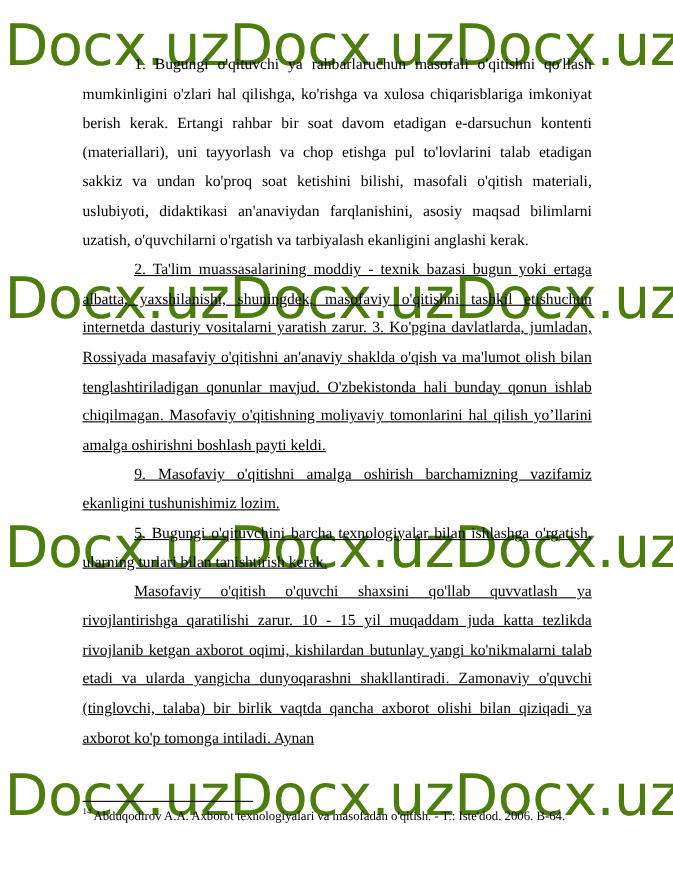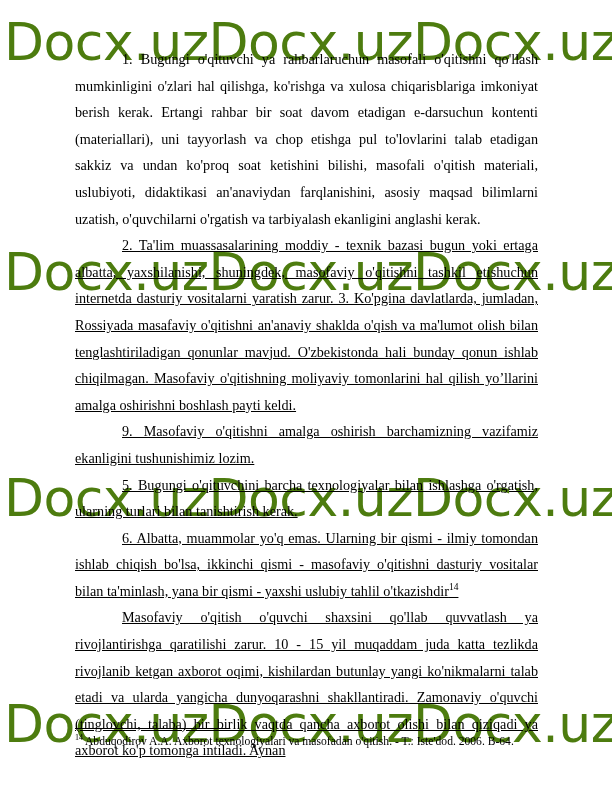--- a/index.html
+++ b/index.html
@@ -143,21 +143,20 @@
   <div id="body-text">
 
     <p class="para">1. Bugungi o'qituvchi ya rahbarlaruchun masofali o'qitishni qo'llash mumkinligini o'zlari hal qilishga, ko'rishga va xulosa chiqarisblariga imkoniyat berish kerak. Ertangi rahbar bir soat davom etadigan e-darsuchun kontenti (materiallari), uni tayyorlash va chop etishga pul to'lovlarini talab etadigan sakkiz va undan ko'proq soat ketishini bilishi, masofali o'qitish materiali, uslubiyoti, didaktikasi an'anaviydan farqlanishini, asosiy maqsad bilimlarni uzatish, o'quvchilarni o'rgatish va tarbiyalash ekanligini anglashi kerak.</p>
 
     <p class="para">2. Ta'lim muassasalarining moddiy - texnik bazasi bugun yoki ertaga albatta, yaxshilanishi, shuningdek, masofaviy o'qitishni tashkil etishuchun internetda dasturiy vositalarni yaratish zarur. 3. Ko'pgina davlatlarda, jumladan, Rossiyada masafaviy o'qitishni an'anaviy shaklda o'qish  va ma'lumot olish bilan tenglashtiriladigan qonunlar mavjud. O'zbekistonda hali bunday qonun ishlab chiqilmagan. Masofaviy o'qitishning moliyaviy tomonlarini hal qilish yo’llarini amalga oshirishni boshlash payti keldi.</p>
 
     <p class="para">9. Masofaviy o'qitishni amalga oshirish barchamizning vazifamiz ekanligini tushunishimiz lozim.</p>
 
     <p class="para">5. Bugungi o'qituvchini barcha texnologiyalar bilan ishlashga o'rgatish, ularning turlari bilan tanishtirish kerak.</p>
 
-    <p class="para"><span>6. Albatta, muammolar yo'q emas. Ularning bir qismi - ilmiy tomondan ishlab chiqish bo'lsa, ikkinchi qismi - masofaviy o'qitishni dasturiy vositalar bilan ta'minlash, yana bir qismi - yaxshi uslubiy tahlil o'tkazishdir</span><sup class="footnote-ref">14</sup></p>
 
     <p class="para">Masofaviy o'qitish o'quvchi shaxsini qo'llab quvvatlash ya rivojlantirishga qaratilishi zarur. 10 - 15 yil muqaddam juda katta tezlikda rivojlanib ketgan axborot oqimi, kishilardan butunlay yangi ko'nikmalarni talab etadi va ularda yangicha dunyoqarashni shakllantiradi. Zamonaviy o'quvchi (tinglovchi, talaba) bir birlik vaqtda qancha axborot olishi bilan qiziqadi ya axborot ko'p tomonga intiladi. Aynan</p>
 
   </div>
 
   <div id="footnote-area">
     <div id="footnote-rule"></div>
     <p class="footnote-text"><sup>14</sup><span>Abduqodirov A.A. Axborot texnologiyalari va masofadan o'qitish. - T.: Iste'dod. 2006. B-64.</span></p>
   </div>
 

